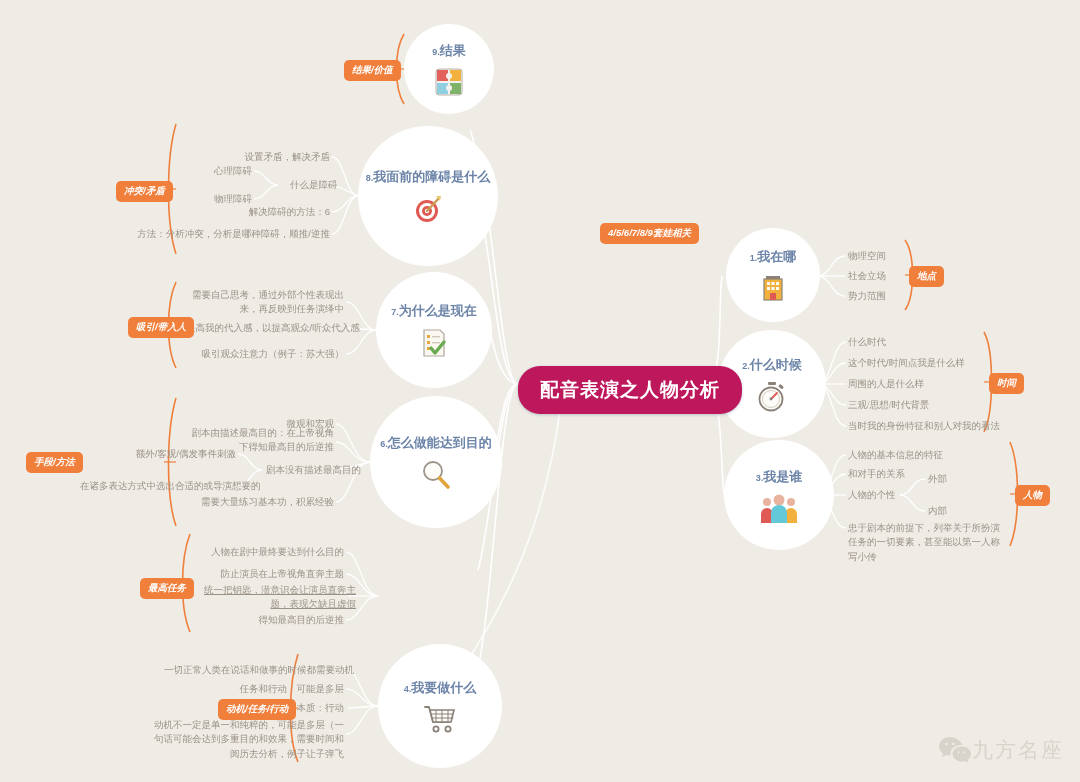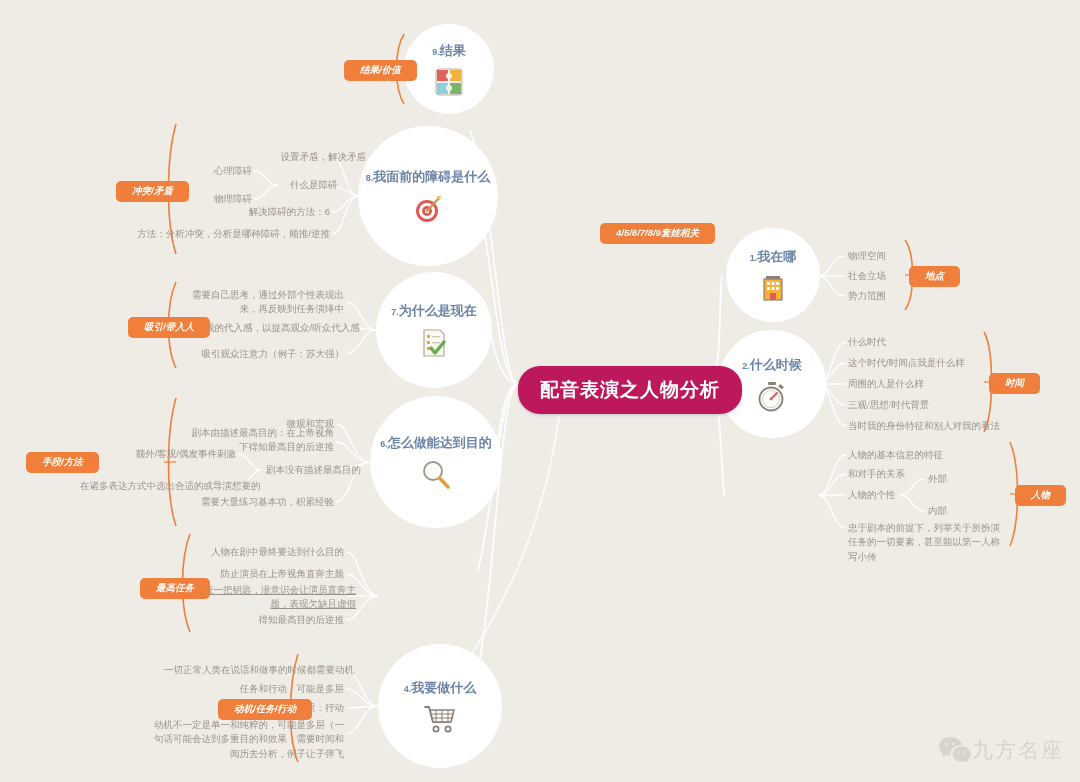--- a/index.html
+++ b/index.html
@@ -52,21 +52,21 @@
 
   
   .tag{
     position:absolute;
     background:#f07f3c;
     color:#ffffff;
     font-size:9.5px;
     font-weight:bold;
     font-style:italic;
     border-radius:5px;
-    padding:4px 16px;
+    padding:4px 8px;
     white-space:nowrap;
     z-index:6;
   }
 
   
   .leaf{
     position:absolute;
     color:#9a9287;
     font-size:9.5px;
     line-height:1.5;
@@ -304,20 +304,35 @@
         <rect x="12" y="1" width="8" height="3" rx="1" fill="#8a8279"></rect>
         <rect x="23" y="4" width="5" height="3" rx="1" transform="rotate(40 25 5)" fill="#8a8279"></rect>
         <circle cx="15" cy="18" r="11.5" fill="#fdfcf8" stroke="#8a8279" stroke-width="1.8"></circle>
         <circle cx="15" cy="18" r="8.5" fill="none" stroke="#cfc7ba" stroke-width=".9"></circle>
         <path d="M15 18 L21 12" stroke="#e05a55" stroke-width="1.8" stroke-linecap="round"></path>
         <circle cx="15" cy="18" r="1.4" fill="#8a8279"></circle>
       </svg>
     </div>
   </div>
 
+  <div class="circle" style="left:724px;top:440px;width:110px;height:110px;">
+    <div class="c-label">
+      <span class="num">3.</span><span>我是谁</span>
+    </div>
+    <div class="c-icon">
+      <svg width="38" height="30" viewBox="0 0 38 30">
+        <circle cx="7" cy="9" r="4" fill="#e8b4a0"></circle>
+        <path d="M1 30v-9a6 6 0 0 1 12 0v9z" fill="#e05a55"></path>
+        <circle cx="31" cy="9" r="4" fill="#e8b4a0"></circle>
+        <path d="M25 30v-9a6 6 0 0 1 12 0v9z" fill="#f2b13c"></path>
+        <circle cx="19" cy="7" r="5.5" fill="#e8b4a0"></circle>
+        <path d="M11 30v-10a8 8 0 0 1 16 0v10z" fill="#63c8d8"></path>
+      </svg>
+    </div>
+  </div>
 
   <div class="tag" style="left:344px;top:60px;">结果/价值</div>
   <div class="tag" style="left:116px;top:181px;">冲突/矛盾</div>
   <div class="tag" style="left:128px;top:317px;">吸引/带入人</div>
   <div class="tag" style="left:26px;top:452px;">手段/方法</div>
   <div class="tag" style="left:140px;top:578px;">最高任务</div>
   <div class="tag" style="left:218px;top:699px;">动机/任务/行动</div>
   <div class="tag" style="left:909px;top:266px;">地点</div>
   <div class="tag" style="left:989px;top:373px;">时间</div>
   <div class="tag" style="left:1015px;top:485px;">人物</div>
@@ -332,21 +347,21 @@
   <div class="leaf" style="left:848px;top:398px;font-family:Liberation Serif, serif;">三观/思想/时代背景</div>
   <div class="leaf" style="left:848px;top:419px;">当时我的身份特征和别人对我的看法</div>
 
   <div class="leaf" style="left:848px;top:448px;">人物的基本信息的特征</div>
   <div class="leaf" style="left:848px;top:467px;">和对手的关系</div>
   <div class="leaf" style="left:848px;top:488px;">人物的个性</div>
   <div class="leaf" style="left:928px;top:472px;">外部</div>
   <div class="leaf" style="left:928px;top:504px;">内部</div>
   <div class="leaf wrap" style="left:848px;top:521px;width:160px;">忠于剧本的前提下，列举关于所扮演任务的一切要素，甚至能以第一人称写小传</div>
 
-  <div class="leaf r" style="left:172px;top:150px;width:158px;margin-left:36px;">设置矛盾，解决矛盾</div>
+  <div class="leaf r" style="left:172px;top:150px;width:158px;">设置矛盾，解决矛盾</div>
   <div class="leaf" style="left:290px;top:178px;">什么是障碍</div>
   <div class="leaf r" style="left:150px;top:164px;width:102px;">心理障碍</div>
   <div class="leaf r" style="left:150px;top:192px;width:102px;">物理障碍</div>
   <div class="leaf r" style="left:172px;top:205px;width:158px;">解决障碍的方法：6</div>
   <div class="leaf r" style="left:106px;top:227px;width:224px;">方法：分析冲突，分析是哪种障碍，顺推/逆推</div>
 
   <div class="leaf wrap r" style="left:190px;top:288px;width:154px;">需要自己思考，通过外部个性表现出来，再反映到任务演绎中</div>
   <div class="leaf r" style="left:186px;top:321px;width:158px;">提高我的代入感，以提高观众/听众代入感</div>
   <div class="leaf r" style="left:196px;top:347px;width:148px;">吸引观众注意力（例子：苏大强）</div>
 

